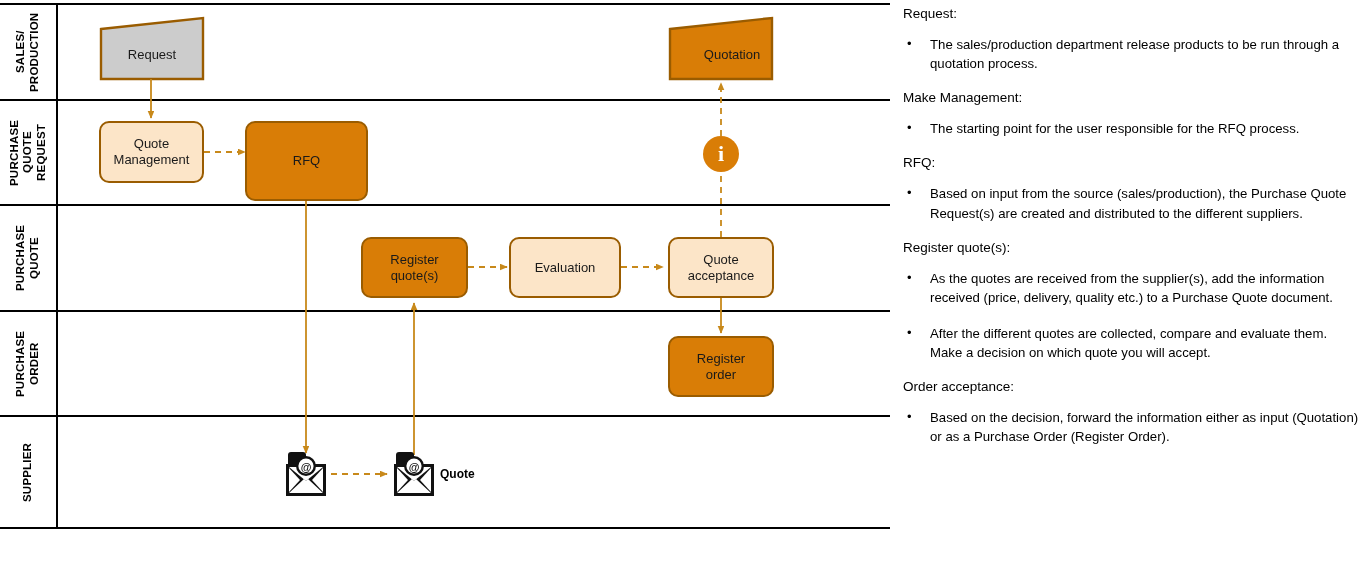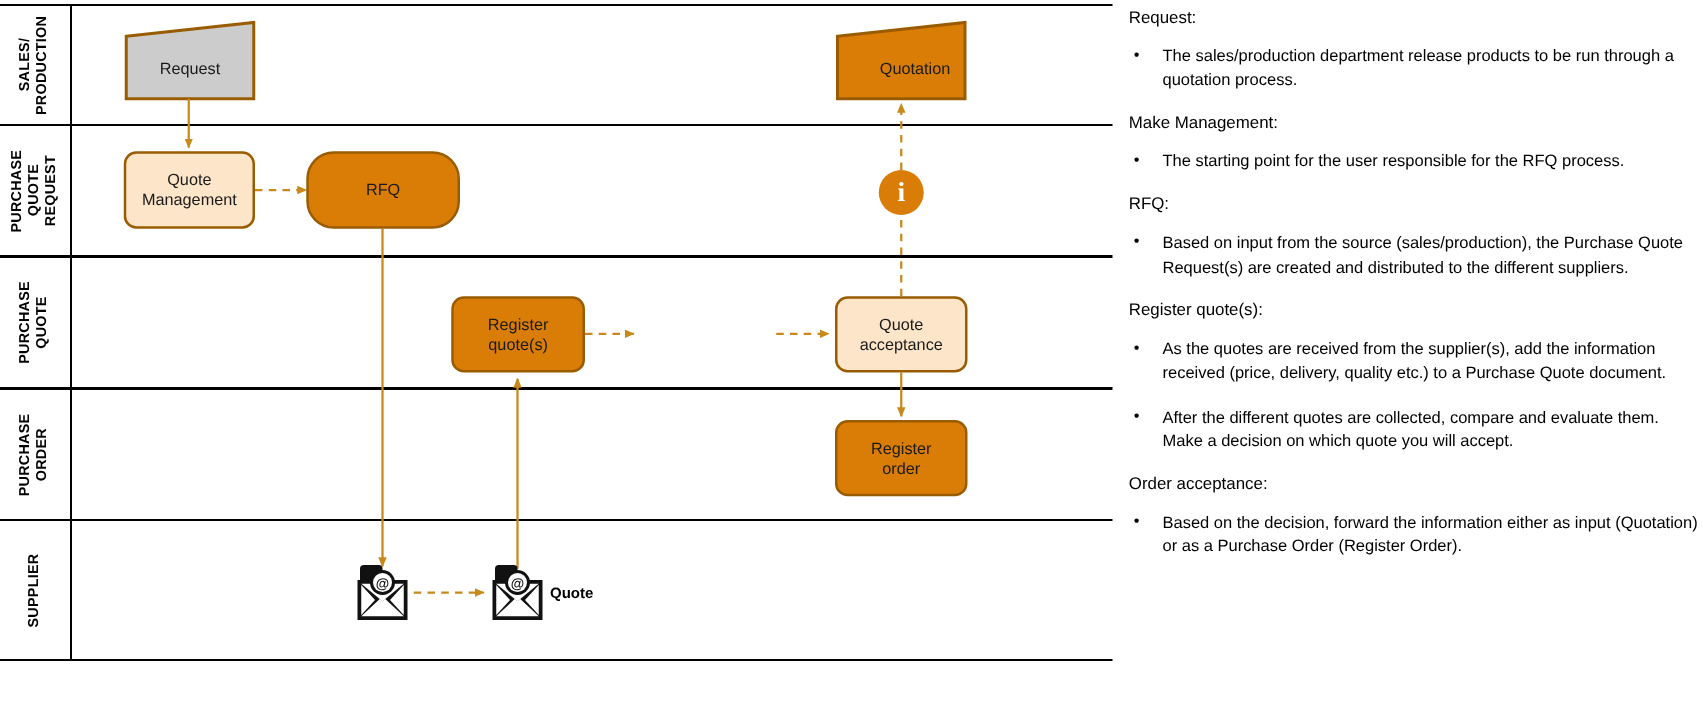--- a/index.html
+++ b/index.html
@@ -239,25 +239,26 @@
     <div class="lane-label" style="left: 0px; top: 311px; height: 105px; white-space: pre-line;">PURCHASE
 ORDER</div>
     <div class="lane-label" style="left:0px; top:416px; height:112px;">SUPPLIER</div>
 
     <div class="doc-label" style="left:101px; top:29px; width:102px; height:50px;">Request</div>
     <div class="doc-label" style="left:670px; top:29px; width:124px; height:50px;">Quotation</div>
 
     <div class="node light" style="left: 99px; top: 121px; width: 105px; height: 62px; white-space: pre-line;">Quote
 Management</div>
 
-    <div class="node dark" style="left:245px; top:121px; width:123px; height:62px;border-radius:22px;">RFQ</div>
+    <div class="node dark" style="left:245px; top:121px; width:123px; height:80px;">RFQ</div>
 
     <div class="node dark" style="left: 361px; top: 237px; width: 107px; height: 61px; white-space: pre-line;">Register
 quote(s)</div>
 
+    <div class="node light" style="left:509px; top:237px; width:112px; height:61px;">Evaluation</div>
 
     <div class="node light" style="left: 668px; top: 237px; width: 106px; height: 61px; white-space: pre-line;">Quote
 acceptance</div>
 
     <div class="node dark" style="left: 668px; top: 336px; width: 106px; height: 61px; white-space: pre-line;">Register
 order</div>
 
     <div class="info-badge" style="left:703px; top:136px;">i</div>
 
     <div class="mail-caption" style="left:440px; top:467px;">Quote</div>

